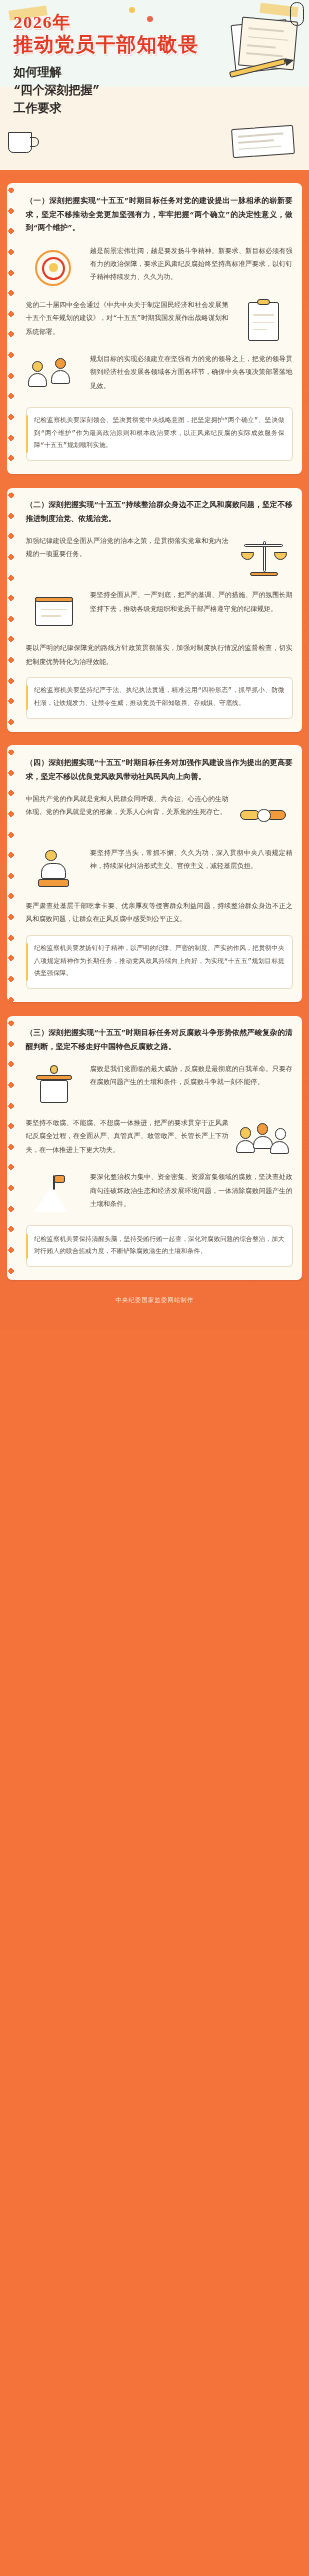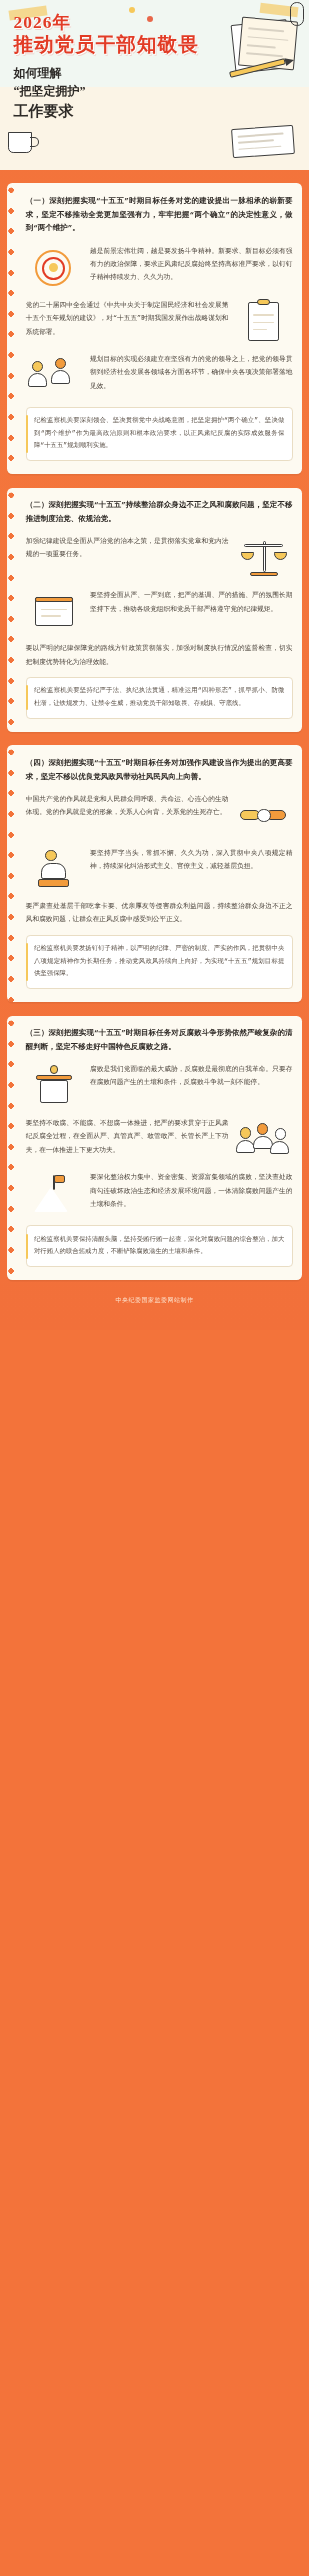--- a/index.html
+++ b/index.html
@@ -51,27 +51,27 @@
     line-height:1.12;
     text-shadow:1px 1px 0 #fff, 1.5px 1.5px 0 rgba(226,60,38,.18);
   }
   .hdr-title .l1 { font-size:17.5px; }
   .hdr-title .l2 { font-size:19.6px; margin-top:1px;}
   .hdr-sub {
     position:relative;
     z-index:4;
     margin:8.2px 0 0 13.4px;
     color:#2d2a27;
-    font-family:Liberation Serif, serif;
+    font-family:Liberation Mono, monospace;
     font-weight:bold;
     line-height:1.5;
   }
   .hdr-sub .s1{ font-size:12px; }
   .hdr-sub .s2{ font-size:12px; }
-  .hdr-sub .s3{ font-size:15px; }
+  .hdr-sub .s3{ font-size:12px; }
 
   
   .doc-stack{
     position:absolute; right:9.3px; top:13.4px; width:77px;height:62px; z-index:3;
   }
   .doc-stack .sheet{
     position:absolute; background:#fff; border:1px solid #3c3c3c; border-radius:1.5px;
   }
   .doc-stack .s-a{ width:56px;height:49px; left:10.3px; top:8.2px; transform:rotate(-6deg); }
   .doc-stack .s-b{ width:56px;height:49px; left:17.5px; top:5.2px; transform:rotate(5deg); background:#fdf6e6;}
@@ -229,21 +229,21 @@
     <div class="clip"></div>
     <div class="pen"></div>
 
     <div class="hdr-title">
       <div class="l1">2026年</div>
       <div class="l2">推动党员干部知敬畏</div>
     </div>
 
     <div class="hdr-sub">
       <div class="s1">如何理解</div>
-      <div class="s2">“把坚定拥护”</div>
+      <div class="s2">“四个深刻把握”</div>
       <div class="s3">工作要求</div>
     </div>
 
     <div class="hdr-cup"></div>
     <div class="hdr-book">
       <div class="bl" style="top:6.2px;width:46px;"></div>
       <div class="bl" style="top:12.4px;width:36px;"></div>
       <div class="bl" style="top:18.5px;width:43px;"></div>
     </div>
     <div class="hdr-deco-circle" style="left:129px;top:7.2px;"></div>

